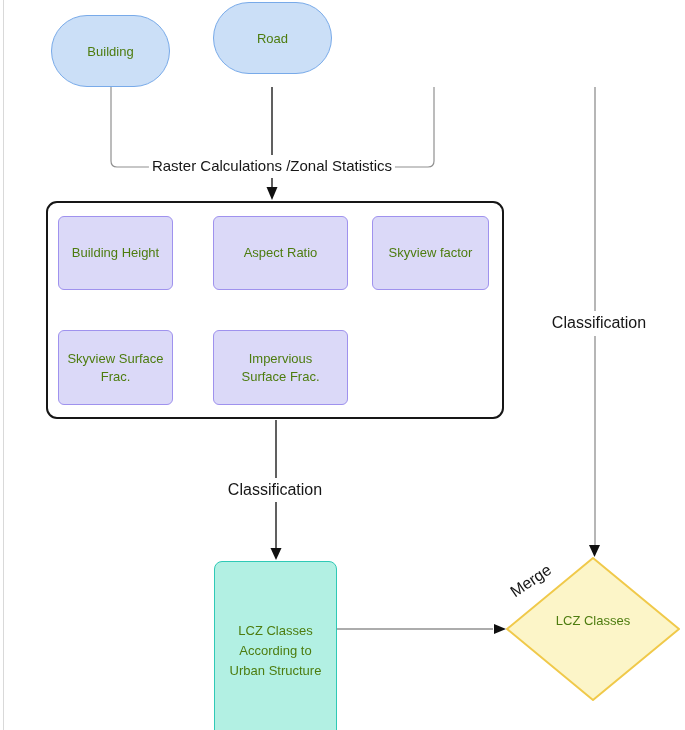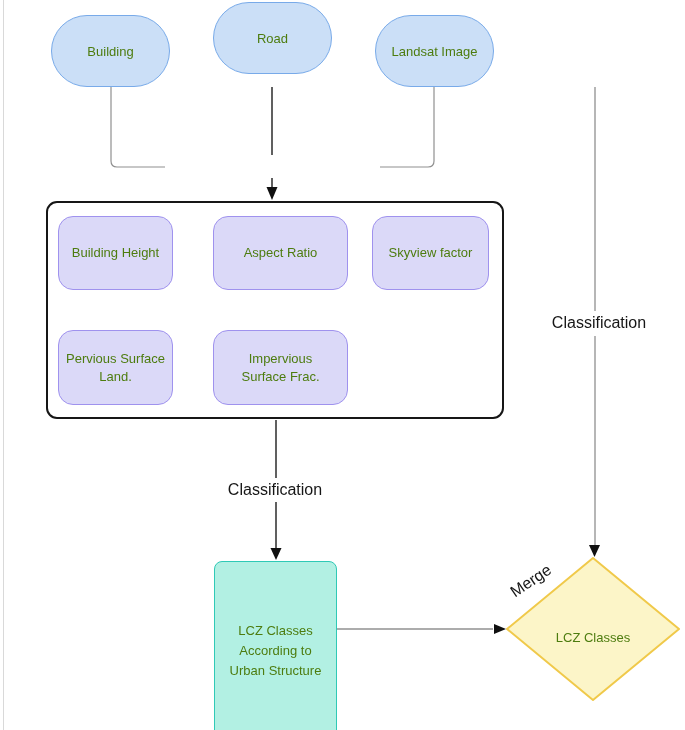--- a/index.html
+++ b/index.html
@@ -47,21 +47,21 @@
     width: 458px; height: 218px;
     background: #ffffff;
     border: 2.5px solid #161616;
     border-radius: 11px;
     box-sizing: border-box;
     z-index: 1;
   }
   .param {
     background: #dbd9f8;
     border: 1.3px solid #9f92ee;
-    border-radius: 15px;
+    border-radius: 6px;
     font-size: 13px;
     line-height: 1.35;
   }
   .param .wrapbox { display: block; width: 106px; margin: 0 auto; }
   .param-r1 { top: 216px; height: 74px; }
   .param-r2 { top: 330px; height: 75px; }
   .param-c1 { left: 58px;  width: 115px; }
   .param-c2 { left: 213px; width: 135px; }
   .param-c3 { left: 372px; width: 117px; }
 
@@ -70,21 +70,21 @@
     width: 123px; height: 180px;
     background: #b2f0e3;
     border: 1.5px solid #2fc9b6;
     border-radius: 8px;
     font-size: 13px;
     line-height: 1.55;
   }
   .teal-box .wrapbox { display: block; width: 108px; margin: 0 auto; }
 
   .diamond-label {
-    left: 543px; top: 630px;
+    left: 543px; top: 613px;
     width: 100px;
     font-size: 13px;
     z-index: 2;
   }
 
   .edge-label {
     position: absolute;
     transform: translateX(-50%);
     white-space: nowrap;
     background: #ffffff;
@@ -137,45 +137,43 @@
 
     <polygon points="593,558 679,629 593,700 507,629" fill="#fcf5c8" stroke="#f0c94a" stroke-width="2" stroke-linejoin="round"></polygon>
   </svg>
 
   <div class="node stadium stadium-building">
     <span>Building</span>
   </div>
   <div class="node stadium stadium-road">
     <span>Road</span>
   </div>
-  <div class="node stadium stadium-landsat">
-    <span>Landsat Image</span>
-  </div>
 
   <div class="container-box"></div>
 
   <div class="node param param-r1 param-c1">
     <span class="wrapbox">Building Height</span>
   </div>
   <div class="node param param-r1 param-c2">
     <span class="wrapbox">Aspect Ratio</span>
   </div>
   <div class="node param param-r1 param-c3">
     <span class="wrapbox">Skyview factor</span>
   </div>
   <div class="node param param-r2 param-c1">
-    <span class="wrapbox">Pervious Surface Land.</span>
+    <span class="wrapbox">Skyview Surface Frac.</span>
   </div>
   <div class="node param param-r2 param-c2">
     <span class="wrapbox">Impervious Surface Frac.</span>
   </div>
 
   <div class="node teal-box">
     <span class="wrapbox">LCZ Classes According to Urban Structure</span>
   </div>
 
   <div class="node diamond-label">LCZ Classes</div>
 
+  <div class="edge-label label-raster">Raster Calculations /Zonal Statistics</div>
   <div class="edge-label label-classification-left">Classification</div>
   <div class="edge-label label-classification-right">Classification</div>
   <div class="edge-label label-merge">Merge</div>
 
 </div>
 
 </body></html>

